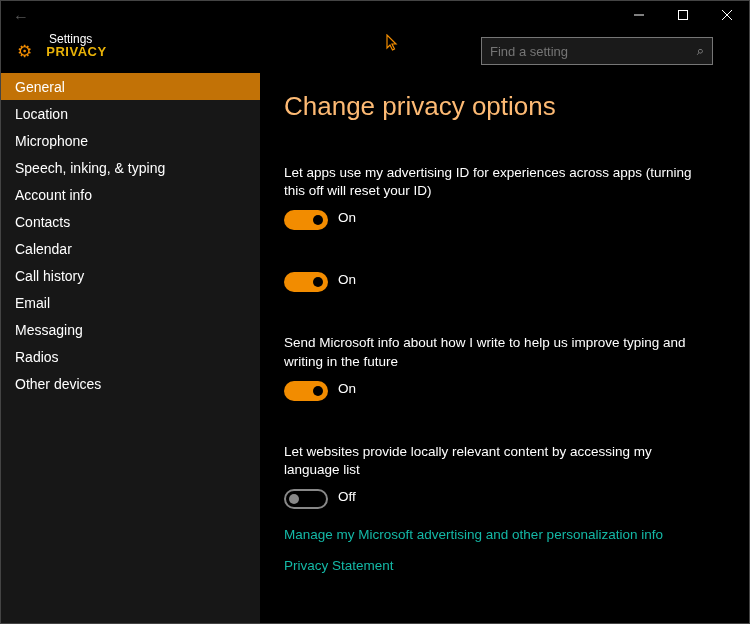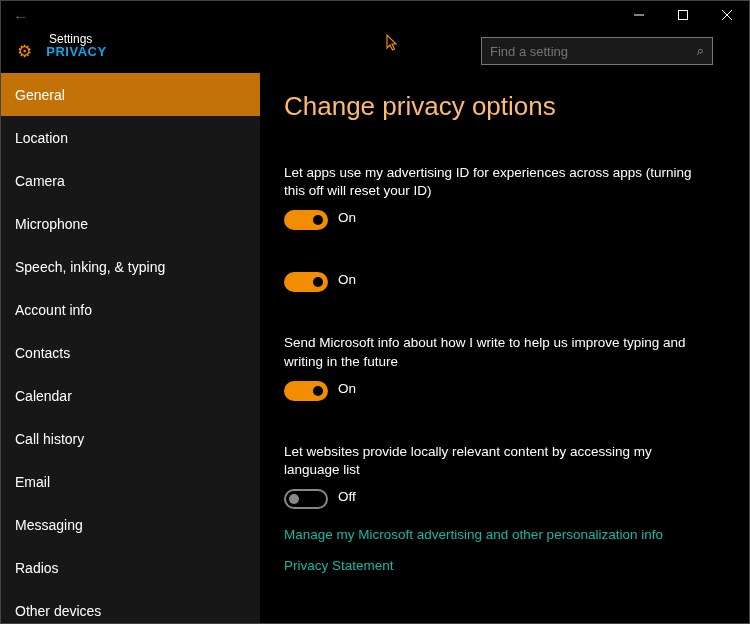--- a/index.html
+++ b/index.html
@@ -8,33 +8,33 @@
     .titlebar { height: 28px; display: flex; align-items: center; background: #000; }
     .back-btn { width: 40px; text-align: center; color: #555; font-size: 16px; }
     .title-text { font-size: 12px; color: #fff; padding-left: 8px; margin-top: 48px; }
     .titlebar-spacer { flex: 1; }
     .win-controls { display: flex; height: 100%; }
     .win-btn { width: 44px; display: flex; align-items: center; justify-content: center; color: #fff; font-size: 11px; cursor: pointer; }
     .win-btn svg { width: 10px; height: 10px; }
     
     .header { height: 44px; display: flex; align-items: center; padding: 0 16px; }
     .gear-icon { color: #f28c00; font-size: 17px; margin-right: 14px; }
-    .header-title { font-size: 13px; color: #0ea5e9; font-weight: 600; letter-spacing: 0.5px; }
+    .header-title { font-size: 13px; color: #eab308; font-weight: 600; letter-spacing: 0.5px; }
     .header-spacer { flex: 1; }
     
     .cursor { position: absolute; left: 386px; top: 34px; pointer-events: none; z-index: 100; }
     .cursor svg { width: 14px; height: 18px; }
     
     .search-box { display: flex; align-items: center; width: 232px; height: 28px; border: 1px solid #767676; background: #1a1a1a; padding: 0 8px; margin-right: 20px; }
     .search-box input { flex: 1; background: transparent; border: none; outline: none; color: #969696; font-size: 13px; }
     .search-box .search-icon { color: #969696; font-size: 13px; }
     
     .body { display: flex; height: calc(100% - 72px); }
     .sidebar { width: 259px; background: #171717; overflow-y: auto; }
-    .sidebar-item { height: 43px; display: flex; align-items: center; padding: 0 14px; font-size: 14px; color: #fff; cursor: pointer; }
+    .sidebar-item { height: 27px; display: flex; align-items: center; padding: 0 14px; font-size: 14px; color: #fff; cursor: pointer; }
     .sidebar-item.selected { background: #c27206; }
     
     .content { flex: 1; background: #000; padding: 18px 24px; overflow-y: auto; }
     .page-heading { font-size: 26px; font-weight: 300; color: #fdba74; margin-bottom: 20px; }
     .option-block { margin-bottom: 18px; margin-top: 42px; }
     .option-label { font-size: 13.5px; color: #fff; line-height: 1.35; margin-bottom: 10px; max-width: 410px; }
     
     .toggle-row { display: flex; align-items: flex-start; gap: 10px; }
     .toggle { width: 44px; height: 20px; border-radius: 10px; position: relative; cursor: pointer; }
     .toggle.on { background: #f28c00; }
@@ -88,23 +88,20 @@
     </svg>
 </div>
 
 <div class="body">
   <div class="sidebar">
     <div class="sidebar-item selected">
         <span>General</span>
       </div>
     <div class="sidebar-item">
         <span>Location</span>
-      </div>
-    <div class="sidebar-item">
-        <span>Camera</span>
       </div>
     <div class="sidebar-item">
         <span>Microphone</span>
       </div>
     <div class="sidebar-item">
         <span>Speech, inking, &amp; typing</span>
       </div>
     <div class="sidebar-item">
         <span>Account info</span>
       </div>

